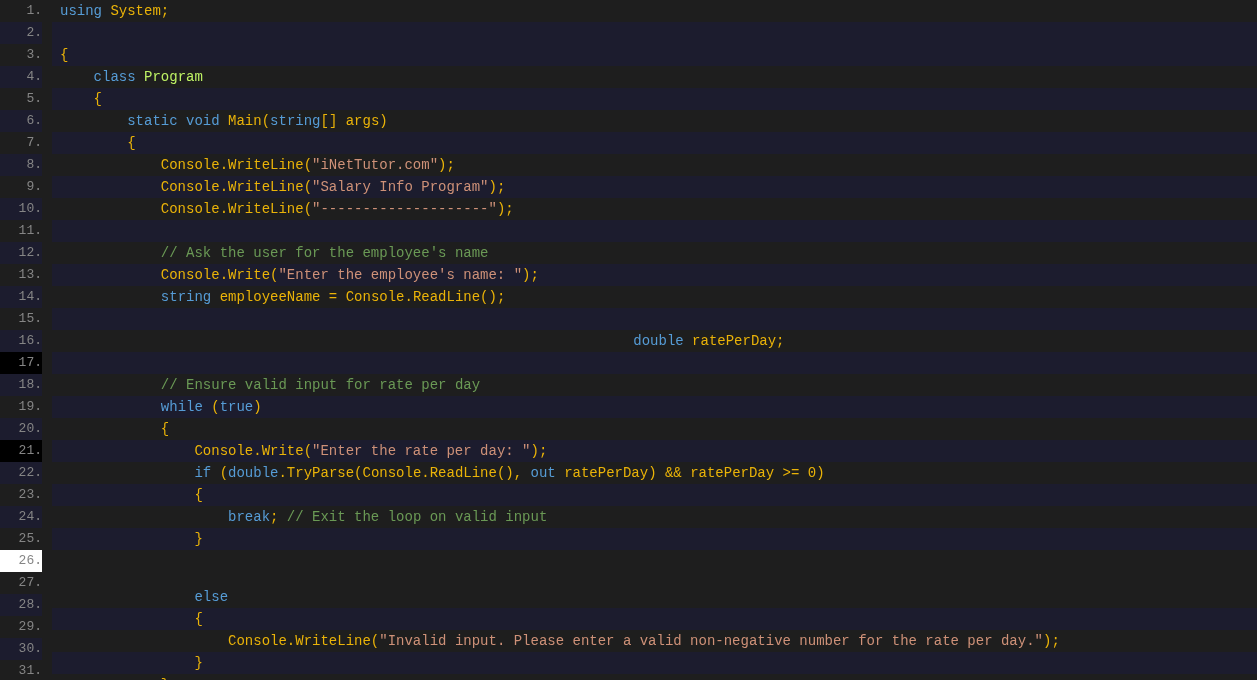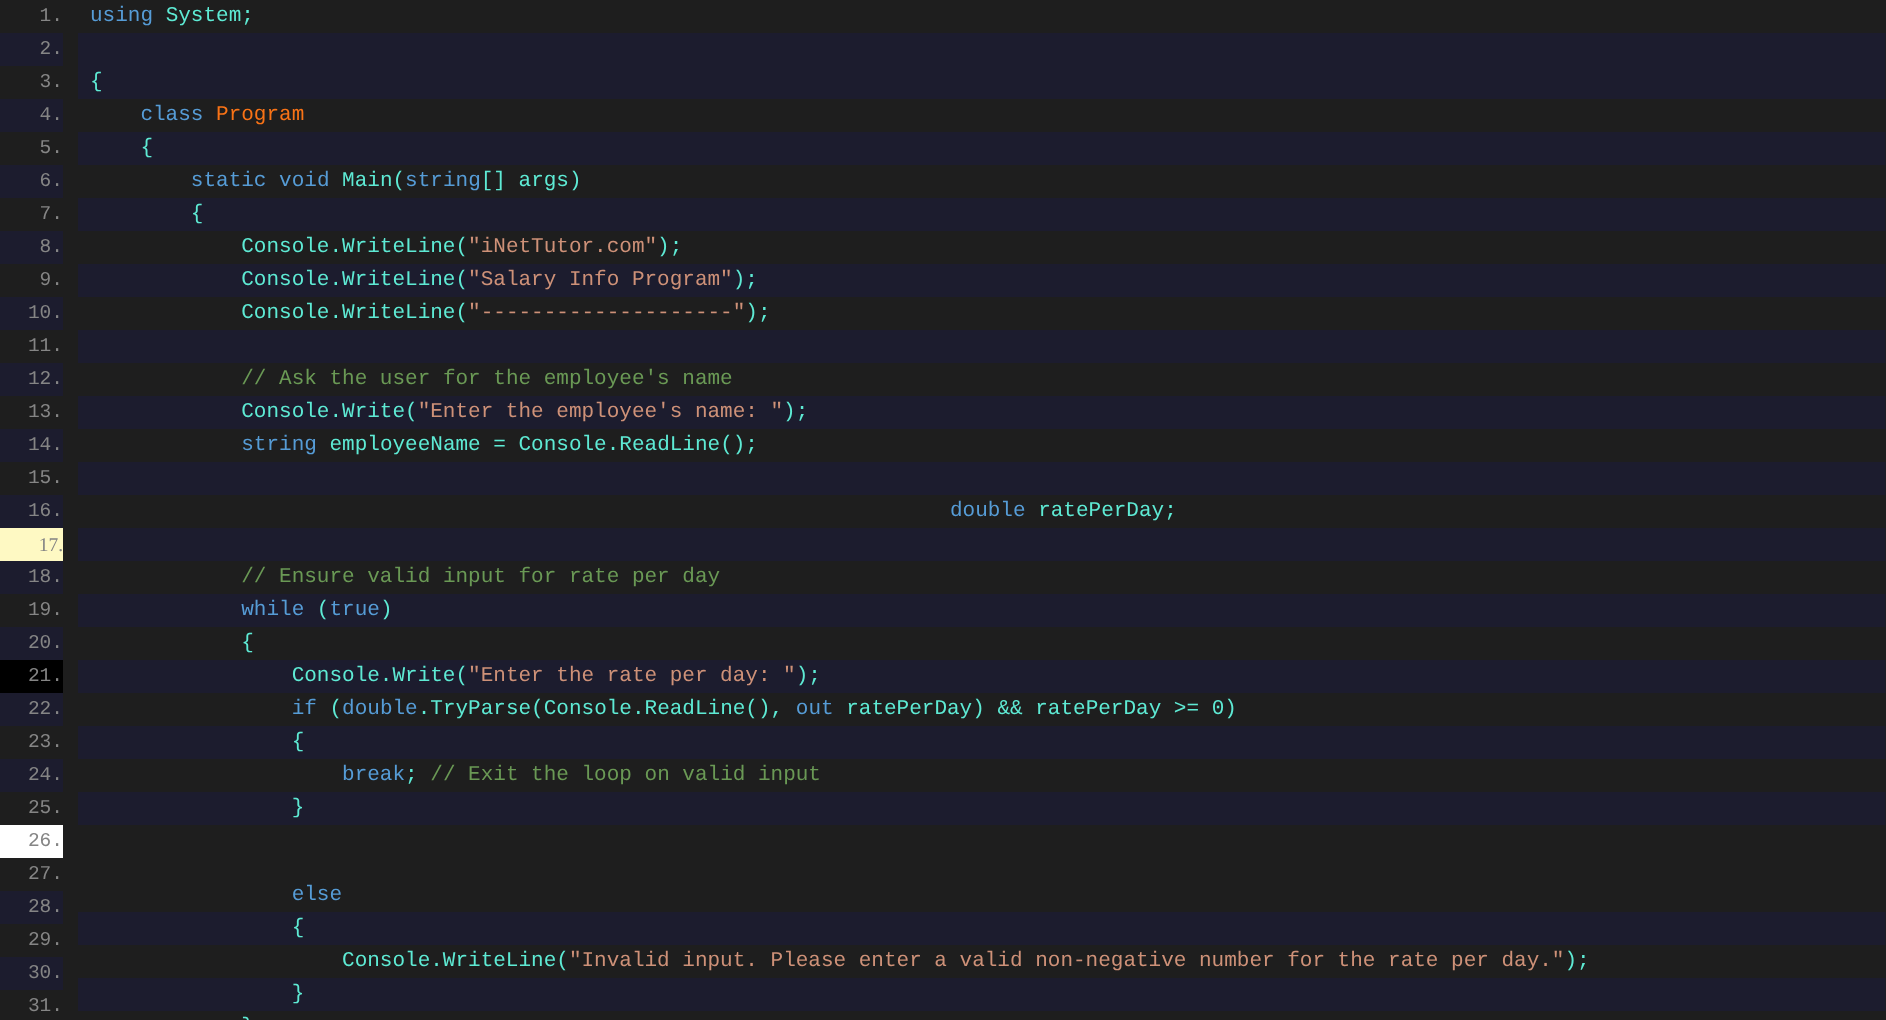--- a/index.html
+++ b/index.html
@@ -61,22 +61,22 @@
     }
 
     .code-line:nth-child(even) {
       background-color: #1a1a2e;
     }
 
     
     .kw-blue { color: #569cd6; } 
     .string { color: #ce9178; } 
     .comment { color: #6a9955; } 
-    .plain { color: #5eead4; }
-    .class-name { color: #f97316; }
+    .plain { color: #eab308; }
+    .class-name { color: #bef264; }
   </style>
 </head>
 <body>
 
 <div class="code-container">
   <div class="line-numbers">
     <span class="line-number" style="background-color: rgb(30, 30, 30);">1.</span>
     <span class="line-number" style="background-color: rgb(28, 28, 46);">2.</span>
     <span class="line-number" style="background-color: rgb(30, 30, 30);">3.</span>
     <span class="line-number" style="background-color: rgb(28, 28, 46);">4.</span>
@@ -85,21 +85,21 @@
     <span class="line-number" style="background-color: rgb(30, 30, 30);">7.</span>
     <span class="line-number" style="background-color: rgb(28, 28, 46);">8.</span>
     <span class="line-number" style="background-color: rgb(30, 30, 30);">9.</span>
     <span class="line-number" style="background-color: rgb(28, 28, 46);">10.</span>
     <span class="line-number" style="background-color: rgb(30, 30, 30);">11.</span>
     <span class="line-number" style="background-color: rgb(28, 28, 46);">12.</span>
     <span class="line-number" style="background-color: rgb(30, 30, 30);">13.</span>
     <span class="line-number" style="background-color: rgb(28, 28, 46);">14.</span>
     <span class="line-number" style="background-color: rgb(30, 30, 30);">15.</span>
     <span class="line-number" style="background-color: rgb(28, 28, 46);">16.</span>
-    <span class="line-number" style="background-color: #fef9c3; font-family: Liberation Serif, serif;">17.</span>
+    <span class="line-number" style="background-color: #000000;">17.</span>
     <span class="line-number" style="background-color: rgb(28, 28, 46);">18.</span>
     <span class="line-number" style="background-color: rgb(30, 30, 30);">19.</span>
     <span class="line-number" style="background-color: rgb(28, 28, 46);">20.</span>
     <span class="line-number" style="background-color: #000000;">21.</span>
     <span class="line-number" style="background-color: rgb(28, 28, 46);">22.</span>
     <span class="line-number" style="background-color: rgb(30, 30, 30);">23.</span>
     <span class="line-number" style="background-color: rgb(28, 28, 46);">24.</span>
     <span class="line-number" style="background-color: rgb(30, 30, 30);">25.</span>
     <span class="line-number" style="background-color: #ffffff;">26.</span>
     <span class="line-number" style="background-color: rgb(30, 30, 30);">27.</span>

